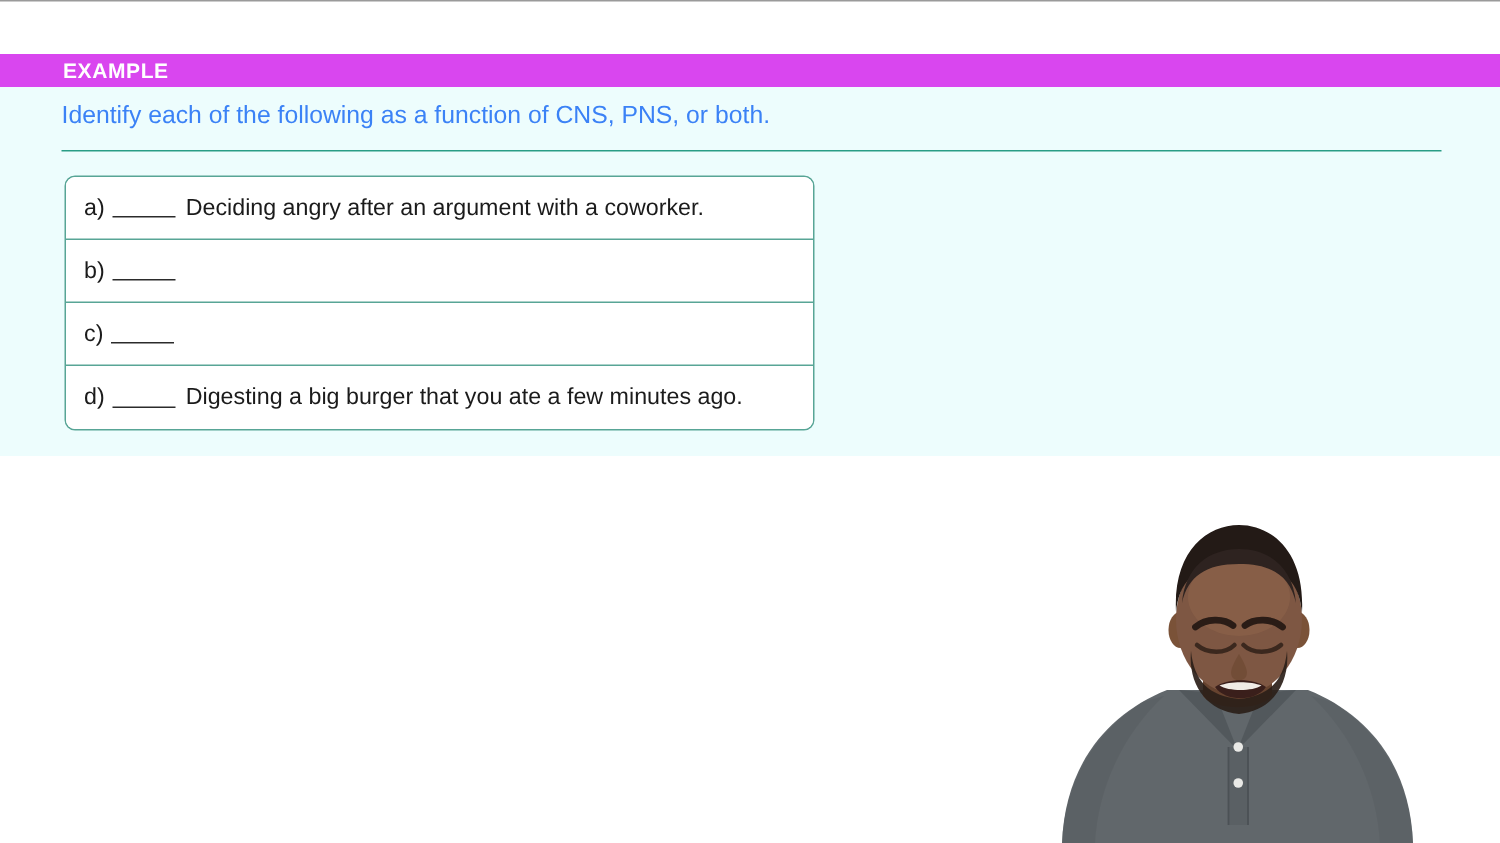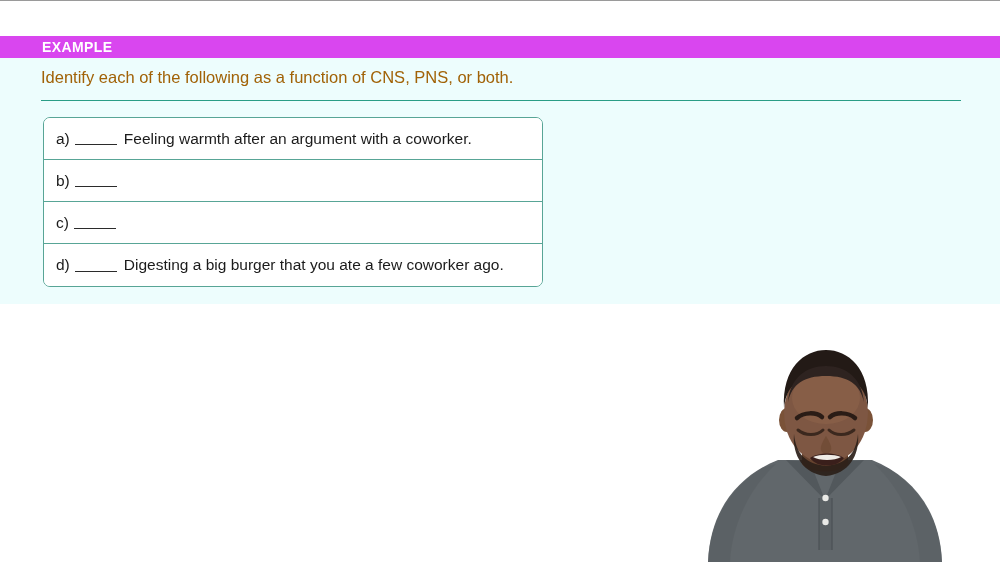--- a/index.html
+++ b/index.html
@@ -54,21 +54,21 @@
     letter-spacing: 0.4px;
     line-height: 18px;
     white-space: nowrap;
   }
 
   .prompt-text {
     position: absolute;
     left: 41px;
     top: 30px;
     font-size: 16.5px;
-    color: #a16207;
+    color: #3b82f6;
     line-height: 22px;
     white-space: nowrap;
   }
 
   .prompt-divider {
     position: absolute;
     left: 41px;
     top: 64px;
     width: 920px;
     height: 1px;
@@ -145,37 +145,37 @@
 
   <div class="prompt-text">Identify each of the following as a function of CNS, PNS, or both.</div>
 
   <div class="prompt-divider"></div>
 
   <div class="answer-box">
 
     <div class="answer-row">
       <span class="answer-marker">a)</span>
       <span class="answer-blank"></span>
-      <span class="answer-text">Feeling warmth after an argument with a coworker.</span>
+      <span class="answer-text">Deciding angry after an argument with a coworker.</span>
     </div>
 
     <div class="answer-row">
       <span class="answer-marker">b)</span>
       <span class="answer-blank"></span>
     </div>
 
     <div class="answer-row">
       <span class="answer-marker">c)</span>
       <span class="answer-blank"></span>
     </div>
 
     <div class="answer-row">
       <span class="answer-marker">d)</span>
       <span class="answer-blank"></span>
-      <span class="answer-text">Digesting a big burger that you ate a few coworker ago.</span>
+      <span class="answer-text">Digesting a big burger that you ate a few minutes ago.</span>
     </div>
 
   </div>
 </div>
 
 <div class="presenter">
   <svg width="270" height="212" viewBox="0 0 270 212" xmlns="http://www.w3.org/2000/svg">
     <rect x="0" y="0" width="270" height="212" fill="#ffffff"></rect>
 
     <path d="M 18 212 C 20 160 48 126 88 110 L 182 110 C 222 126 250 160 252 212 Z" fill="#61676b"></path>

